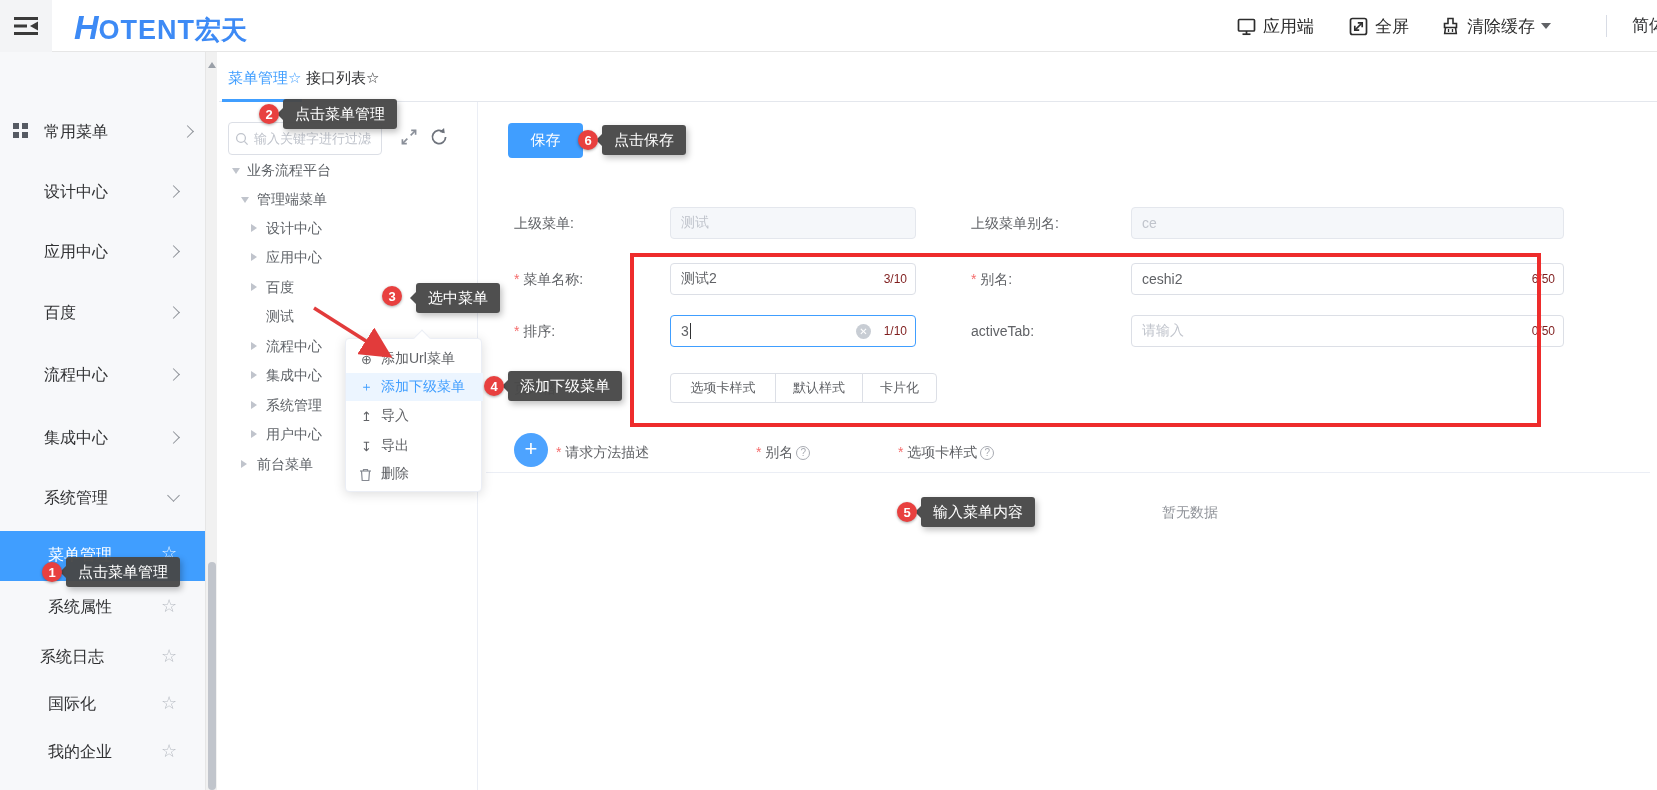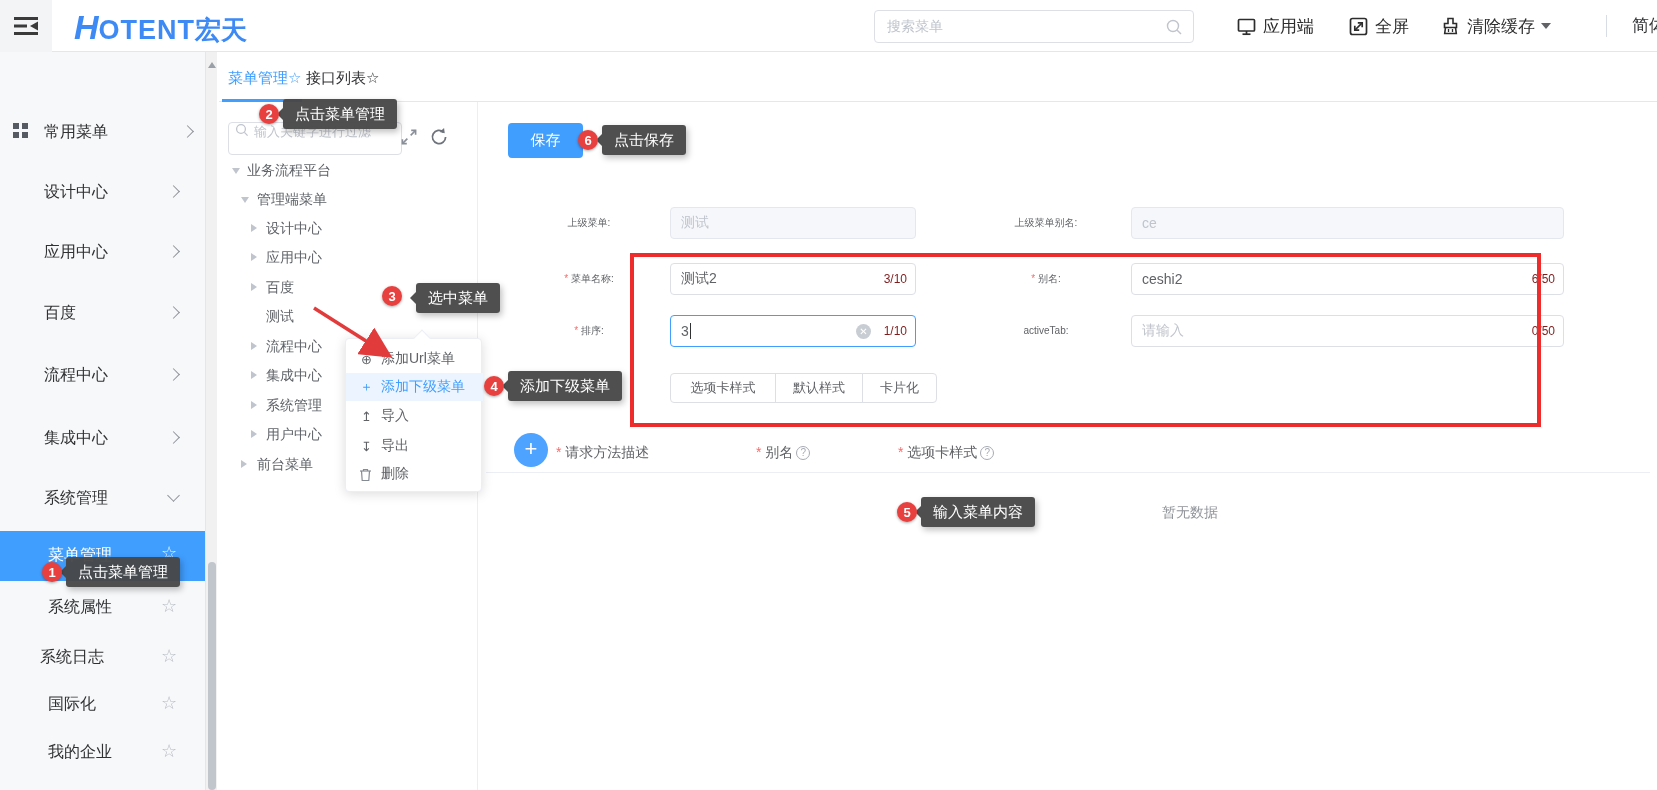--- a/index.html
+++ b/index.html
@@ -32,35 +32,35 @@
 .scrolltrack{position:absolute;left:205px;top:52px;width:12px;height:738px;background:#f1f1f1;border-left:1px solid #e6e6e6;z-index:6}
 .scrollthumb{position:absolute;left:2px;top:510px;width:8px;height:228px;background:#c1c5cc;border-radius:4px}
 .scrollarrow{position:absolute;left:2px;top:6px;width:0;height:0;border:4px solid transparent;border-bottom:6px solid #9aa0a8}
 
 .tabbar{position:absolute;left:219px;top:52px;width:1438px;height:50px;background:#fff;border-bottom:1px solid #e4e7ed;z-index:4}
 .tab{position:absolute;top:17px;font-size:15px;cursor:pointer}
 .tab.active{color:#409EFF}
 .tab-underline{position:absolute;left:3px;top:47px;width:80px;height:3px;background:#409EFF}
 
 .treepanel{position:absolute;left:219px;top:102px;width:259px;height:688px;background:#fff;border-right:1px solid #ebeef5;z-index:3}
-.tsearch{position:absolute;left:9px;top:20px;width:174px;height:33px;border:1px solid #dcdfe6;border-radius:4px;display:flex;align-items:flex-start;padding:0 6px;color:#c0c4cc;font-size:13px;gap:5px;overflow:hidden;white-space:nowrap}
+.tsearch{position:absolute;left:9px;top:20px;width:154px;height:33px;border:1px solid #dcdfe6;border-radius:4px;display:flex;align-items:center;padding:0 6px;color:#c0c4cc;font-size:13px;gap:5px;overflow:hidden;white-space:nowrap}
 .ticon{position:absolute;top:24px;width:22px;height:22px;color:#8a8f99;cursor:pointer}
 .trow{position:absolute;left:0;width:259px;height:26px;font-size:14px;color:#5f6368;cursor:pointer}
 .tri-c{position:absolute;width:0;height:0;border-left:6px solid #c0c4cc;border-top:4.5px solid transparent;border-bottom:4.5px solid transparent;top:8px}
 .tri-e{position:absolute;width:0;height:0;border-top:6px solid #c0c4cc;border-left:4.5px solid transparent;border-right:4.5px solid transparent;top:10px}
 .trow .lbl{position:absolute;top:4px}
 
 .ctxmenu{position:absolute;left:345px;top:338px;width:137px;height:154px;background:#fff;border:1px solid #ebeef5;border-radius:4px;box-shadow:0 2px 12px rgba(0,0,0,.14);z-index:30}
 .ctxnotch{position:absolute;left:70px;top:-7px;width:12px;height:12px;background:#fff;border-left:1px solid #ebeef5;border-top:1px solid #ebeef5;transform:rotate(45deg)}
 .ctxrow{position:absolute;left:0;width:137px;height:28px;font-size:14px;color:#606266;cursor:pointer;display:flex;align-items:center;padding-left:13px;gap:7px}
 .ctxrow.active{background:#ecf5ff;color:#409EFF}
 .ctxicon{width:15px;display:inline-block;text-align:center;font-size:13px}
 
 .savebtn{position:absolute;left:508px;top:123px;width:75px;height:35px;background:#409EFF;color:#fff;border:none;border-radius:4px;font-size:15px;cursor:pointer;z-index:4}
-.flabel{position:absolute;width:150px;text-align:center;font-size:10px;color:#606266;line-height:32px;white-space:nowrap}
+.flabel{position:absolute;width:150px;text-align:left;font-size:14px;color:#606266;line-height:32px;white-space:nowrap}
 .req:before{content:"* ";color:#f56c6c}
 .inp{position:absolute;height:32px;border:1px solid #dcdfe6;border-radius:4px;background:#fff;font-size:14px;color:#606266;display:flex;align-items:center;padding:0 10px;white-space:nowrap}
 .inp.disabled{background:#f5f7fa;border-color:#e4e7ed;color:#c0c4cc}
 .inp.focused{border-color:#409EFF}
 .counter{position:absolute;right:8px;top:8px;color:#7f1d1d;font-size:12px}
 .ph{color:#c0c4cc}
 .clearx{position:absolute;right:44px;top:8px;width:15px;height:15px;border-radius:50%;background:#c8cdd4;color:#fff;font-size:10px;line-height:15px;text-align:center;cursor:pointer}
 .cursorbar{display:inline-block;width:1px;height:16px;background:#303133;margin-left:1px}
 .sbtn{position:absolute;top:373px;height:30px;border:1px solid #dcdfe6;background:#fff;font-size:13px;color:#606266;cursor:pointer;line-height:28px;text-align:center}
 .redrect{position:absolute;left:630px;top:253px;width:911px;height:174px;border:4px solid #ee2c2c;z-index:40;pointer-events:none}
@@ -84,27 +84,20 @@
     <svg class="icon" width="26" height="20" viewBox="0 0 26 20">
       <rect x="1" y="1" width="24" height="3" fill="#3a3a3a"></rect>
       <rect x="1" y="8.5" width="13" height="3" fill="#3a3a3a"></rect>
       <polygon points="25,5.5 25,14.5 17,10" fill="#3a3a3a"></polygon>
       <rect x="1" y="16" width="24" height="3" fill="#3a3a3a"></rect>
     </svg>
   </div>
   <div class="logo">
     <span class="h">H</span><span class="en">OTENT</span><span class="cn">宏天</span>
   </div>
-  <div class="hsearch">
-    <span>搜索菜单</span>
-    <svg class="icon" width="18" height="18" viewBox="0 0 18 18" style="position:absolute;right:10px;top:7px">
-      <circle cx="8" cy="8" r="5.5" fill="none" stroke="#c0c4cc" stroke-width="1.4"></circle>
-      <line x1="12.2" y1="12.2" x2="16" y2="16" stroke="#c0c4cc" stroke-width="1.4"></line>
-    </svg>
-  </div>
   <div class="hact" style="left:1236px">
     <svg class="icon" width="21" height="21" viewBox="0 0 21 21">
       <rect x="2.5" y="3.5" width="16" height="11.5" rx="1" fill="none" stroke="#2d2d2d" stroke-width="1.7"></rect>
       <line x1="10.5" y1="15" x2="10.5" y2="18" stroke="#2d2d2d" stroke-width="1.7"></line>
       <line x1="6.5" y1="18.2" x2="14.5" y2="18.2" stroke="#2d2d2d" stroke-width="1.7"></line>
     </svg>
     <span>应用端</span>
   </div>
   <div class="hact" style="left:1348px">
     <svg class="icon" width="21" height="21" viewBox="0 0 21 21">

